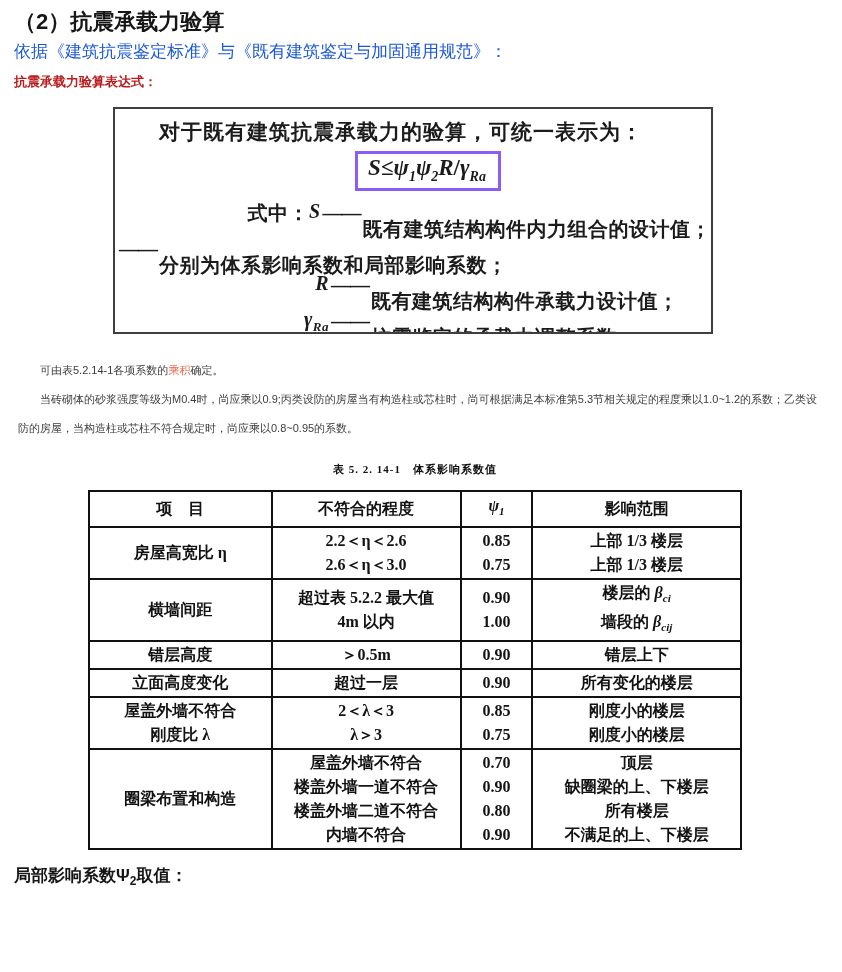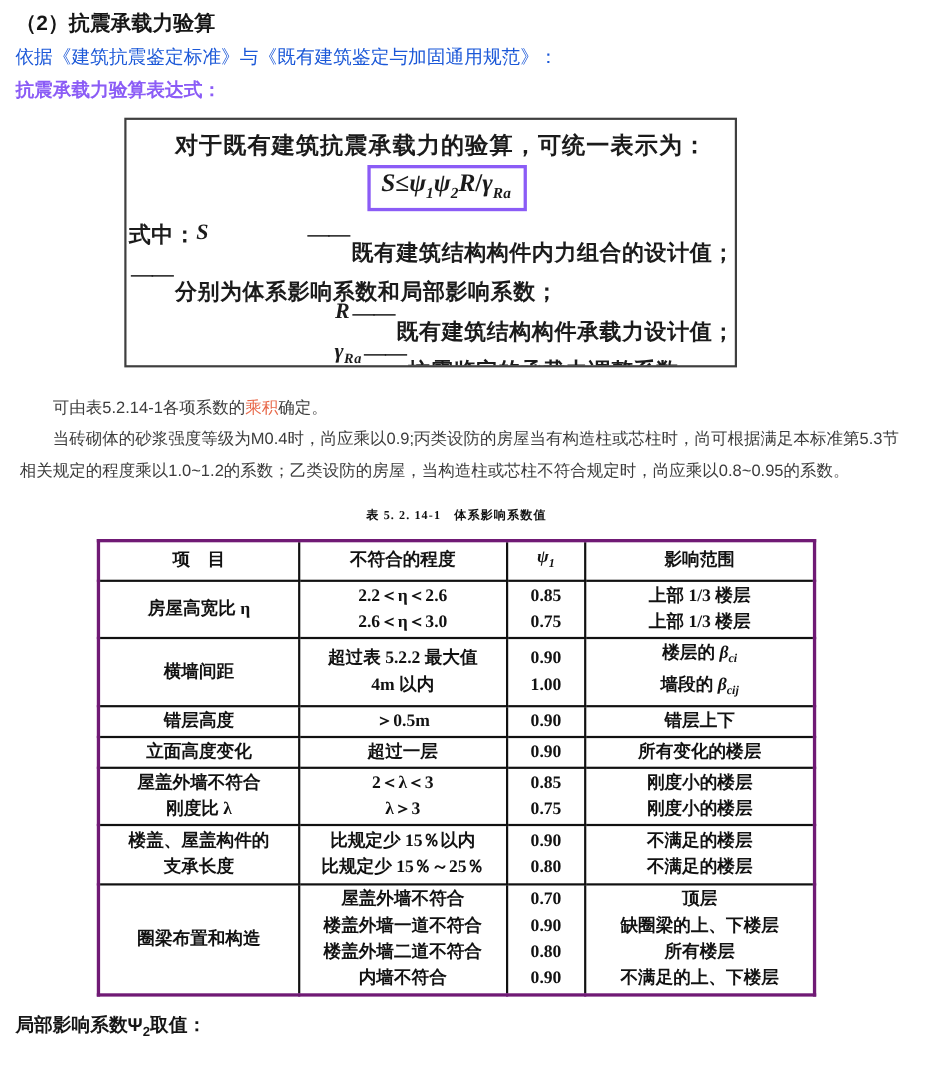--- a/index.html
+++ b/index.html
@@ -2,60 +2,60 @@
 <html><head>
 <meta charset="utf-8">
 <style>
   html,body{margin:0;padding:0;}
   body{
     width:842px;height:972px;background:#ffffff;overflow:hidden;
     font-family:"Liberation Sans","DejaVu Sans",sans-serif;
     color:#3c3c3c;
   }
   
-  .h1{font-size:19px;font-weight:700;color:#161616;margin:10px 0 0 14px;line-height:24px;}
+  .h1{font-size:22px;font-weight:700;color:#161616;margin:10px 0 0 14px;line-height:24px;}
   .ref{font-size:17px;color:#1b58d8;margin:6px 0 0 14px;line-height:24px;}
-  .sub{font-size:17px;font-weight:700;color:#8b5cf6;margin:6px 0 0 14px;line-height:24px;}
+  .sub{font-size:13px;font-weight:700;color:#b91c1c;margin:6px 0 0 14px;line-height:24px;}
 
   
   .figure{
-    width:557px;height:227px;box-sizing:border-box;
+    width:600px;height:227px;box-sizing:border-box;
     margin:13px 0 0 113px;border:2px solid #3f3f3f;
     padding:8px 0 0 2px;
     font-family:"Liberation Serif","DejaVu Serif",serif;color:#1b1b1b;
     overflow:hidden;
   }
   .fig-intro{font-size:21px;font-weight:600;text-indent:42px;line-height:30px;letter-spacing:1px;}
   .formula-row{height:48px;display:flex;align-items:center;justify-content:center;margin-left:28px;}
   .red-frame{
     border:3px solid #8b5cf6;padding:1px 12px 4px 10px;
     font-size:23px;font-weight:600;white-space:nowrap;
   }
   .red-frame i{font-style:italic;}
   .red-frame sub{font-size:14px;font-style:italic;}
   .def-line{height:36px;display:flex;align-items:center;font-size:20px;font-weight:600;letter-spacing:0.5px;}
   .def-term{width:212px;display:flex;justify-content:flex-end;align-items:center;white-space:pre;}
-  .def-term.has-prefix{justify-content:flex-start;}
+  .def-term.has-prefix{justify-content:flex-end;}
   .def-term i{font-style:italic;}
   .def-term sub{font-size:13px;font-style:italic;}
   .def-dash{letter-spacing:-1px;margin:0 2px;white-space:nowrap;}
   .def-desc{white-space:nowrap;margin-top:32px;}
 
   
-  .paras{margin:22px 18px 0 18px;font-size:15px;line-height:29px;color:#3c3c3c;}
+  .paras{margin:22px 18px 0 18px;font-size:11px;line-height:29px;color:#3c3c3c;}
   .paras p{margin:0;text-indent:2em;}
   .hl-red{color:#e8694a;}
 
   
   .table-wrap{
     width:654px;margin:14px 0 0 88px;
     font-family:"Liberation Serif","DejaVu Serif",serif;color:#121212;
   }
   .tbl-title{text-align:center;font-size:11px;font-weight:700;letter-spacing:1px;line-height:24px;}
-  table{width:100%;border-collapse:collapse;table-layout:fixed;margin-top:9px;border:3px solid #701a75;}
+  table{width:100%;border-collapse:collapse;table-layout:fixed;margin-top:9px;border:1px solid #701a75;}
   th,td{
     border:2px solid #111;text-align:center;vertical-align:middle;
     font-size:16px;font-weight:600;padding:1px 2px;line-height:24px;
   }
   th{font-weight:700;}
   .psi-i{font-style:italic;}
   th sub,td sub{font-size:11px;font-style:italic;}
   td i{font-style:italic;}
   tr.hhead{height:36px;}
   tr.h50{height:50px;}
@@ -216,38 +216,20 @@
       <td>
             <span class="ln">0.85</span>
             <span class="ln">0.75</span>
           </td>
       <td>
             <span class="ln">刚度小的楼层</span>
             <span class="ln">刚度小的楼层</span>
           </td>
     </tr>
 
-    <tr class="h54">
-      <td>
-            <span class="ln">楼盖、屋盖构件的</span>
-            <span class="ln">支承长度</span>
-          </td>
-      <td>
-            <span class="ln">比规定少 15％以内</span>
-            <span class="ln">比规定少 15％～25％</span>
-          </td>
-      <td>
-            <span class="ln">0.90</span>
-            <span class="ln">0.80</span>
-          </td>
-      <td>
-            <span class="ln">不满足的楼层</span>
-            <span class="ln">不满足的楼层</span>
-          </td>
-    </tr>
 
     <tr class="h100">
       <td>
             <span class="ln">圈梁布置和构造</span>
           </td>
       <td>
         <span class="ln">屋盖外墙不符合</span>
         <span class="ln">楼盖外墙一道不符合</span>
         <span class="ln">楼盖外墙二道不符合</span>
         <span class="ln">内墙不符合</span>

